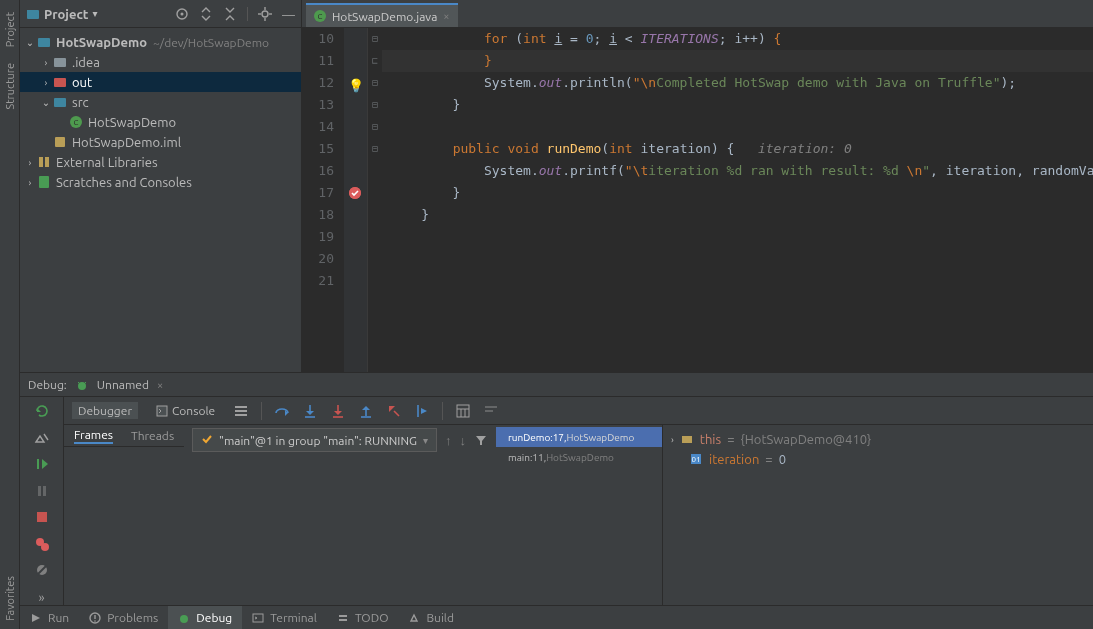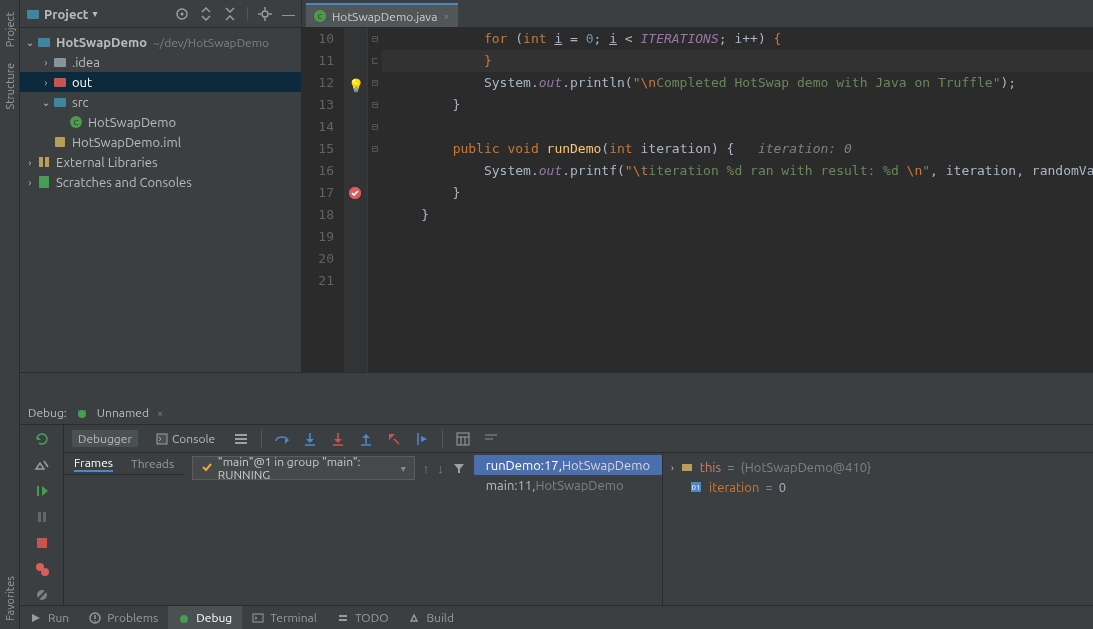--- a/index.html
+++ b/index.html
@@ -192,21 +192,21 @@
   .frame-select-row {
     height: 30px; display: flex; align-items: center; gap: 8px;
     padding: 0 8px;
   }
   .frame-select {
     flex: 1; height: 24px; background: #45494a; border: 1px solid #5b5b5b;
     display: flex; align-items: center; padding: 0 8px; gap: 6px;
     font-size: 12px; color: #cccccc;
   }
   .frame-select .arrow-down { margin-left: auto; color: #888888; font-size: 10px; }
-  .frame-list { flex: 1; padding: 2px 0; font-size: 13px; }
+  .frame-list { flex: 1; padding: 2px 0; font-size: 10px; }
   .frame-row { height: 20px; display: flex; align-items: center; padding: 0 12px; }
   .frame-row.sel { background: #4b6eaf; color: #ffffff; }
   .frame-row .loc { color: #808080; }
   .frame-row.sel .loc { color: #d6d6d6; }
 
   .vars-list { flex: 1; padding: 4px 8px; font-size: 13px; }
   .var-row { height: 20px; display: flex; align-items: center; gap: 6px; }
   .var-name { color: #9876aa; }
   .var-name.param { color: #cc7832; }
   .var-val { color: #808080; }
@@ -451,21 +451,21 @@
           <div class="code-line">        }</div>
           <div class="code-line">    }</div>
           <div class="code-line"></div>
         </div>
       </div>
     </div>
   </div>
 
   <div class="debug-panel">
     <div style="display:flex;flex-direction:column;flex:1;min-width:0;">
-    <div class="debug-title" style="padding-left:8px;margin-top:28px;">
+    <div class="debug-title" style="padding-left:8px;">
       <span>Debug:</span>
       <span>
             <svg width="14" height="14">
               <circle cx="7" cy="8" r="4" fill="#499c54"></circle>
               <path d="M3 4 L5 6 M11 4 L9 6" stroke="#499c54"></path>
             </svg>
           </span>
       <span>Unnamed</span>
       <span class="close">×</span>
     </div>

